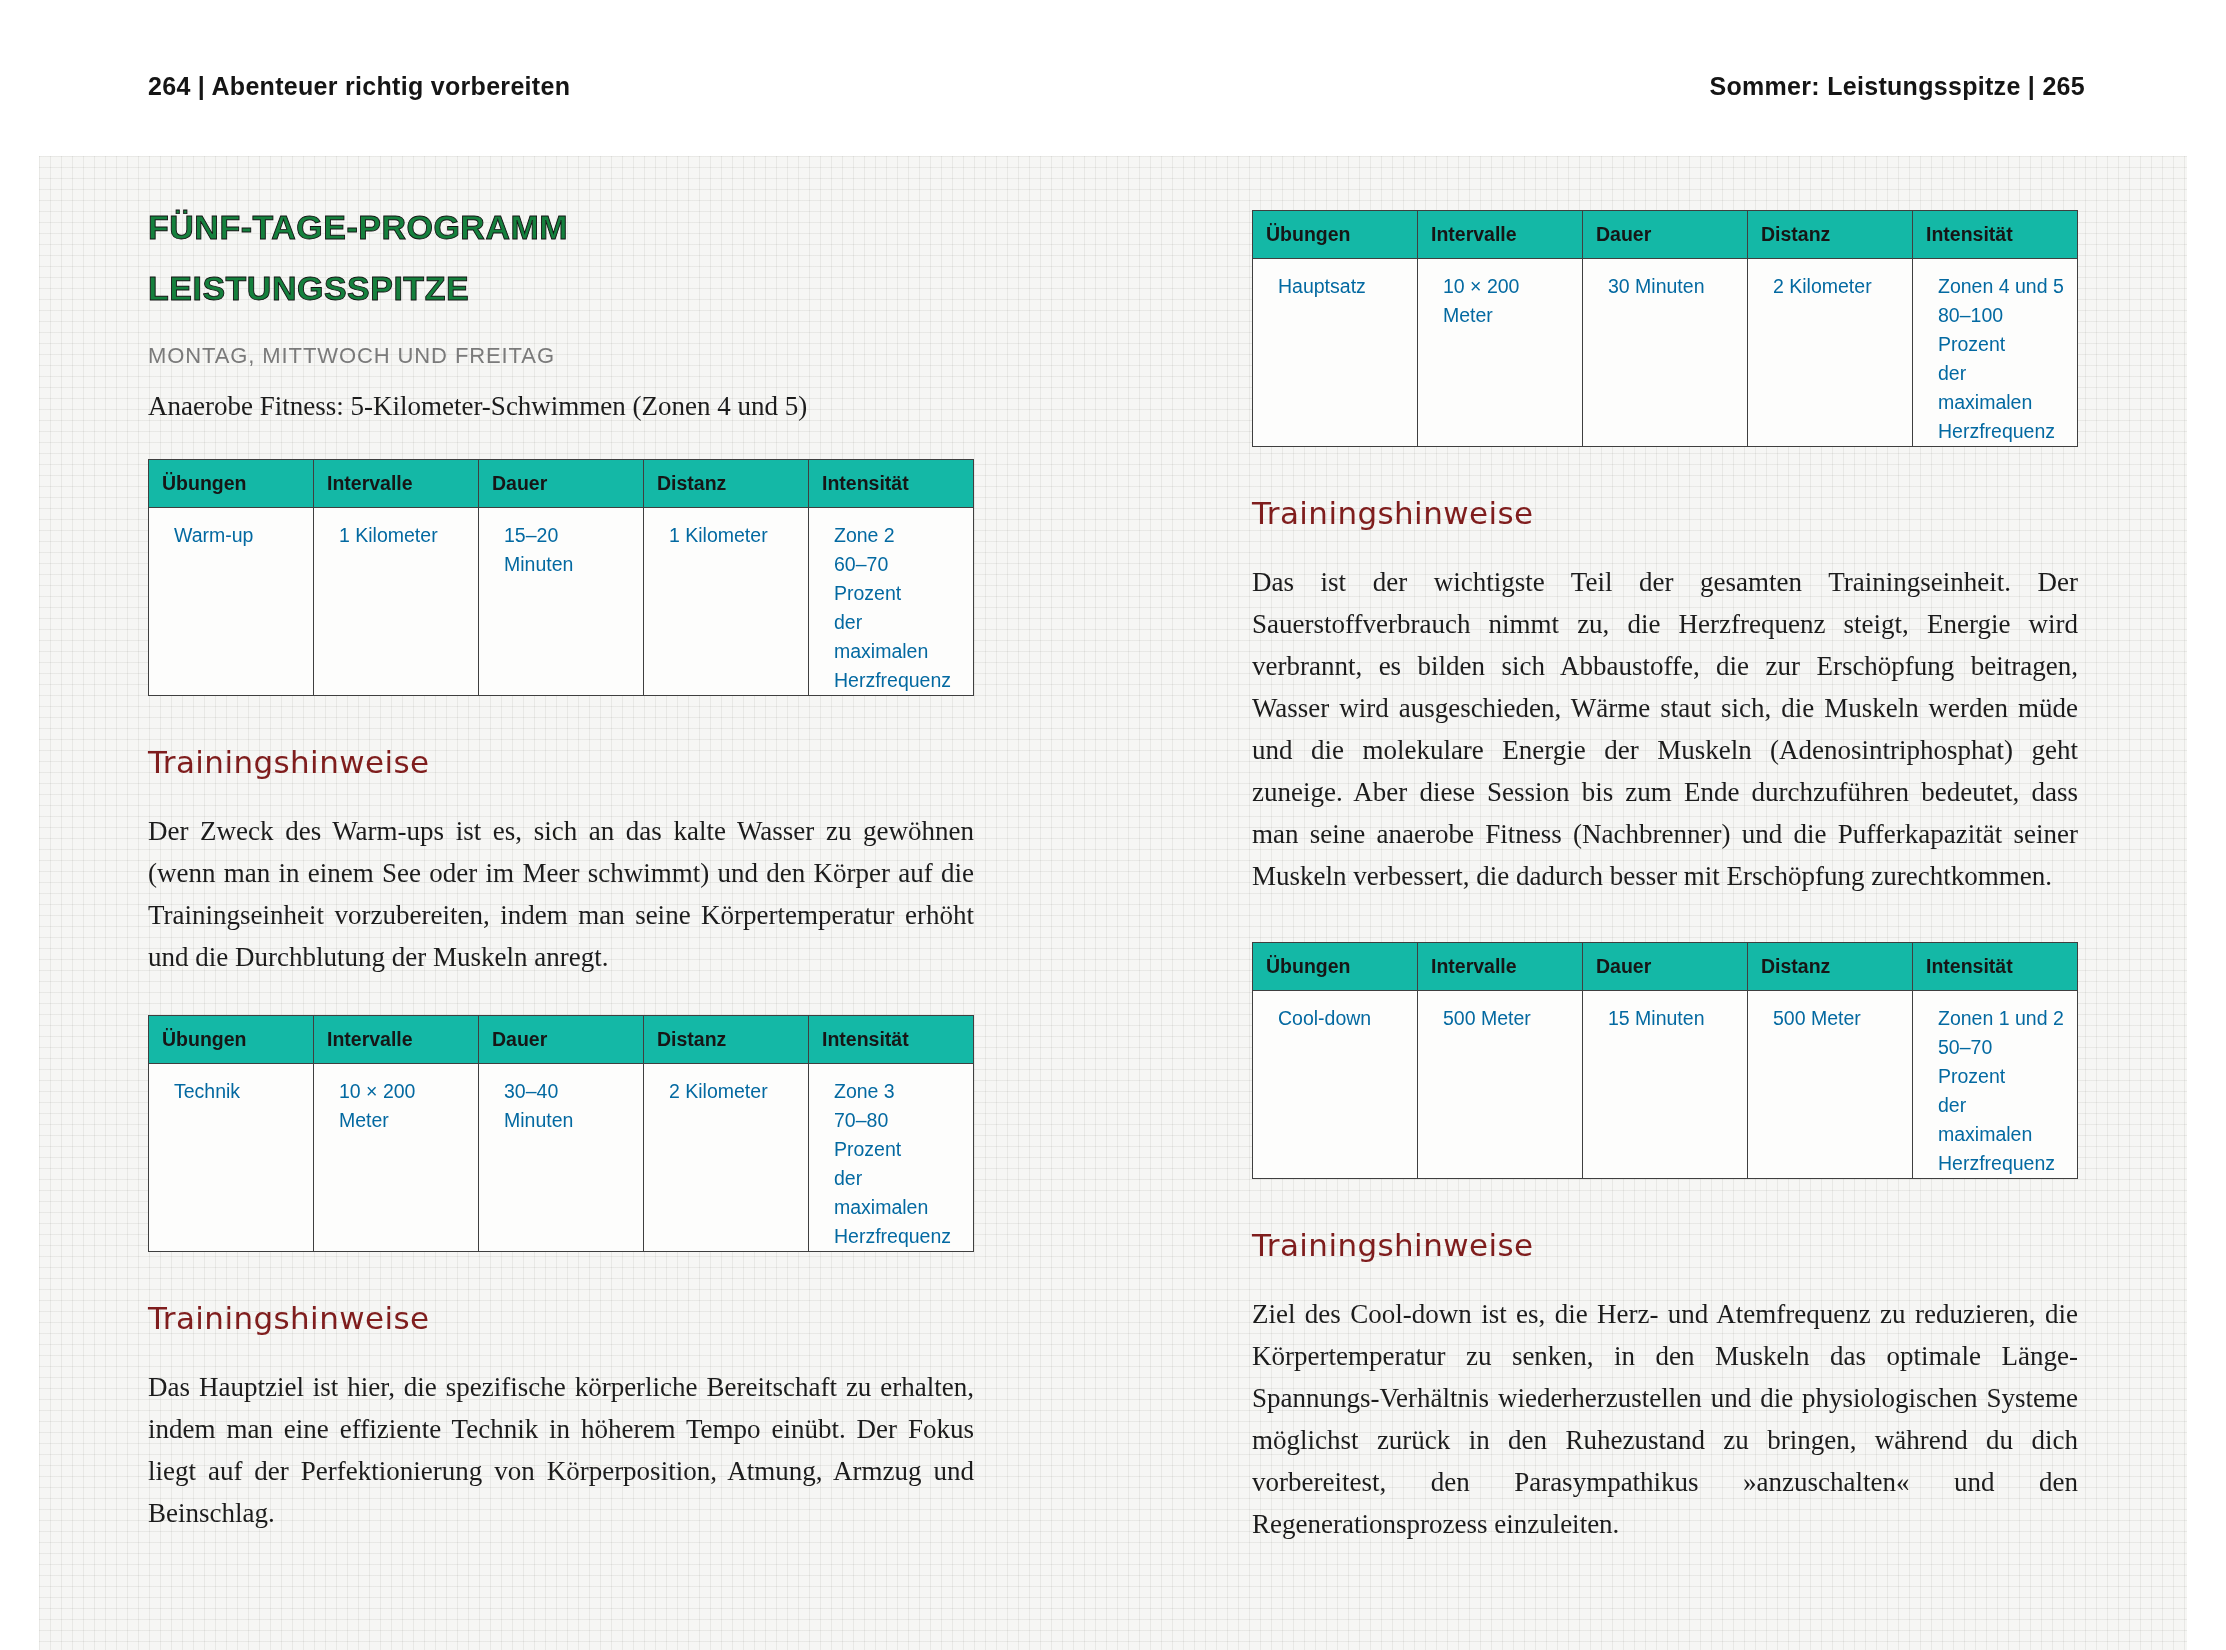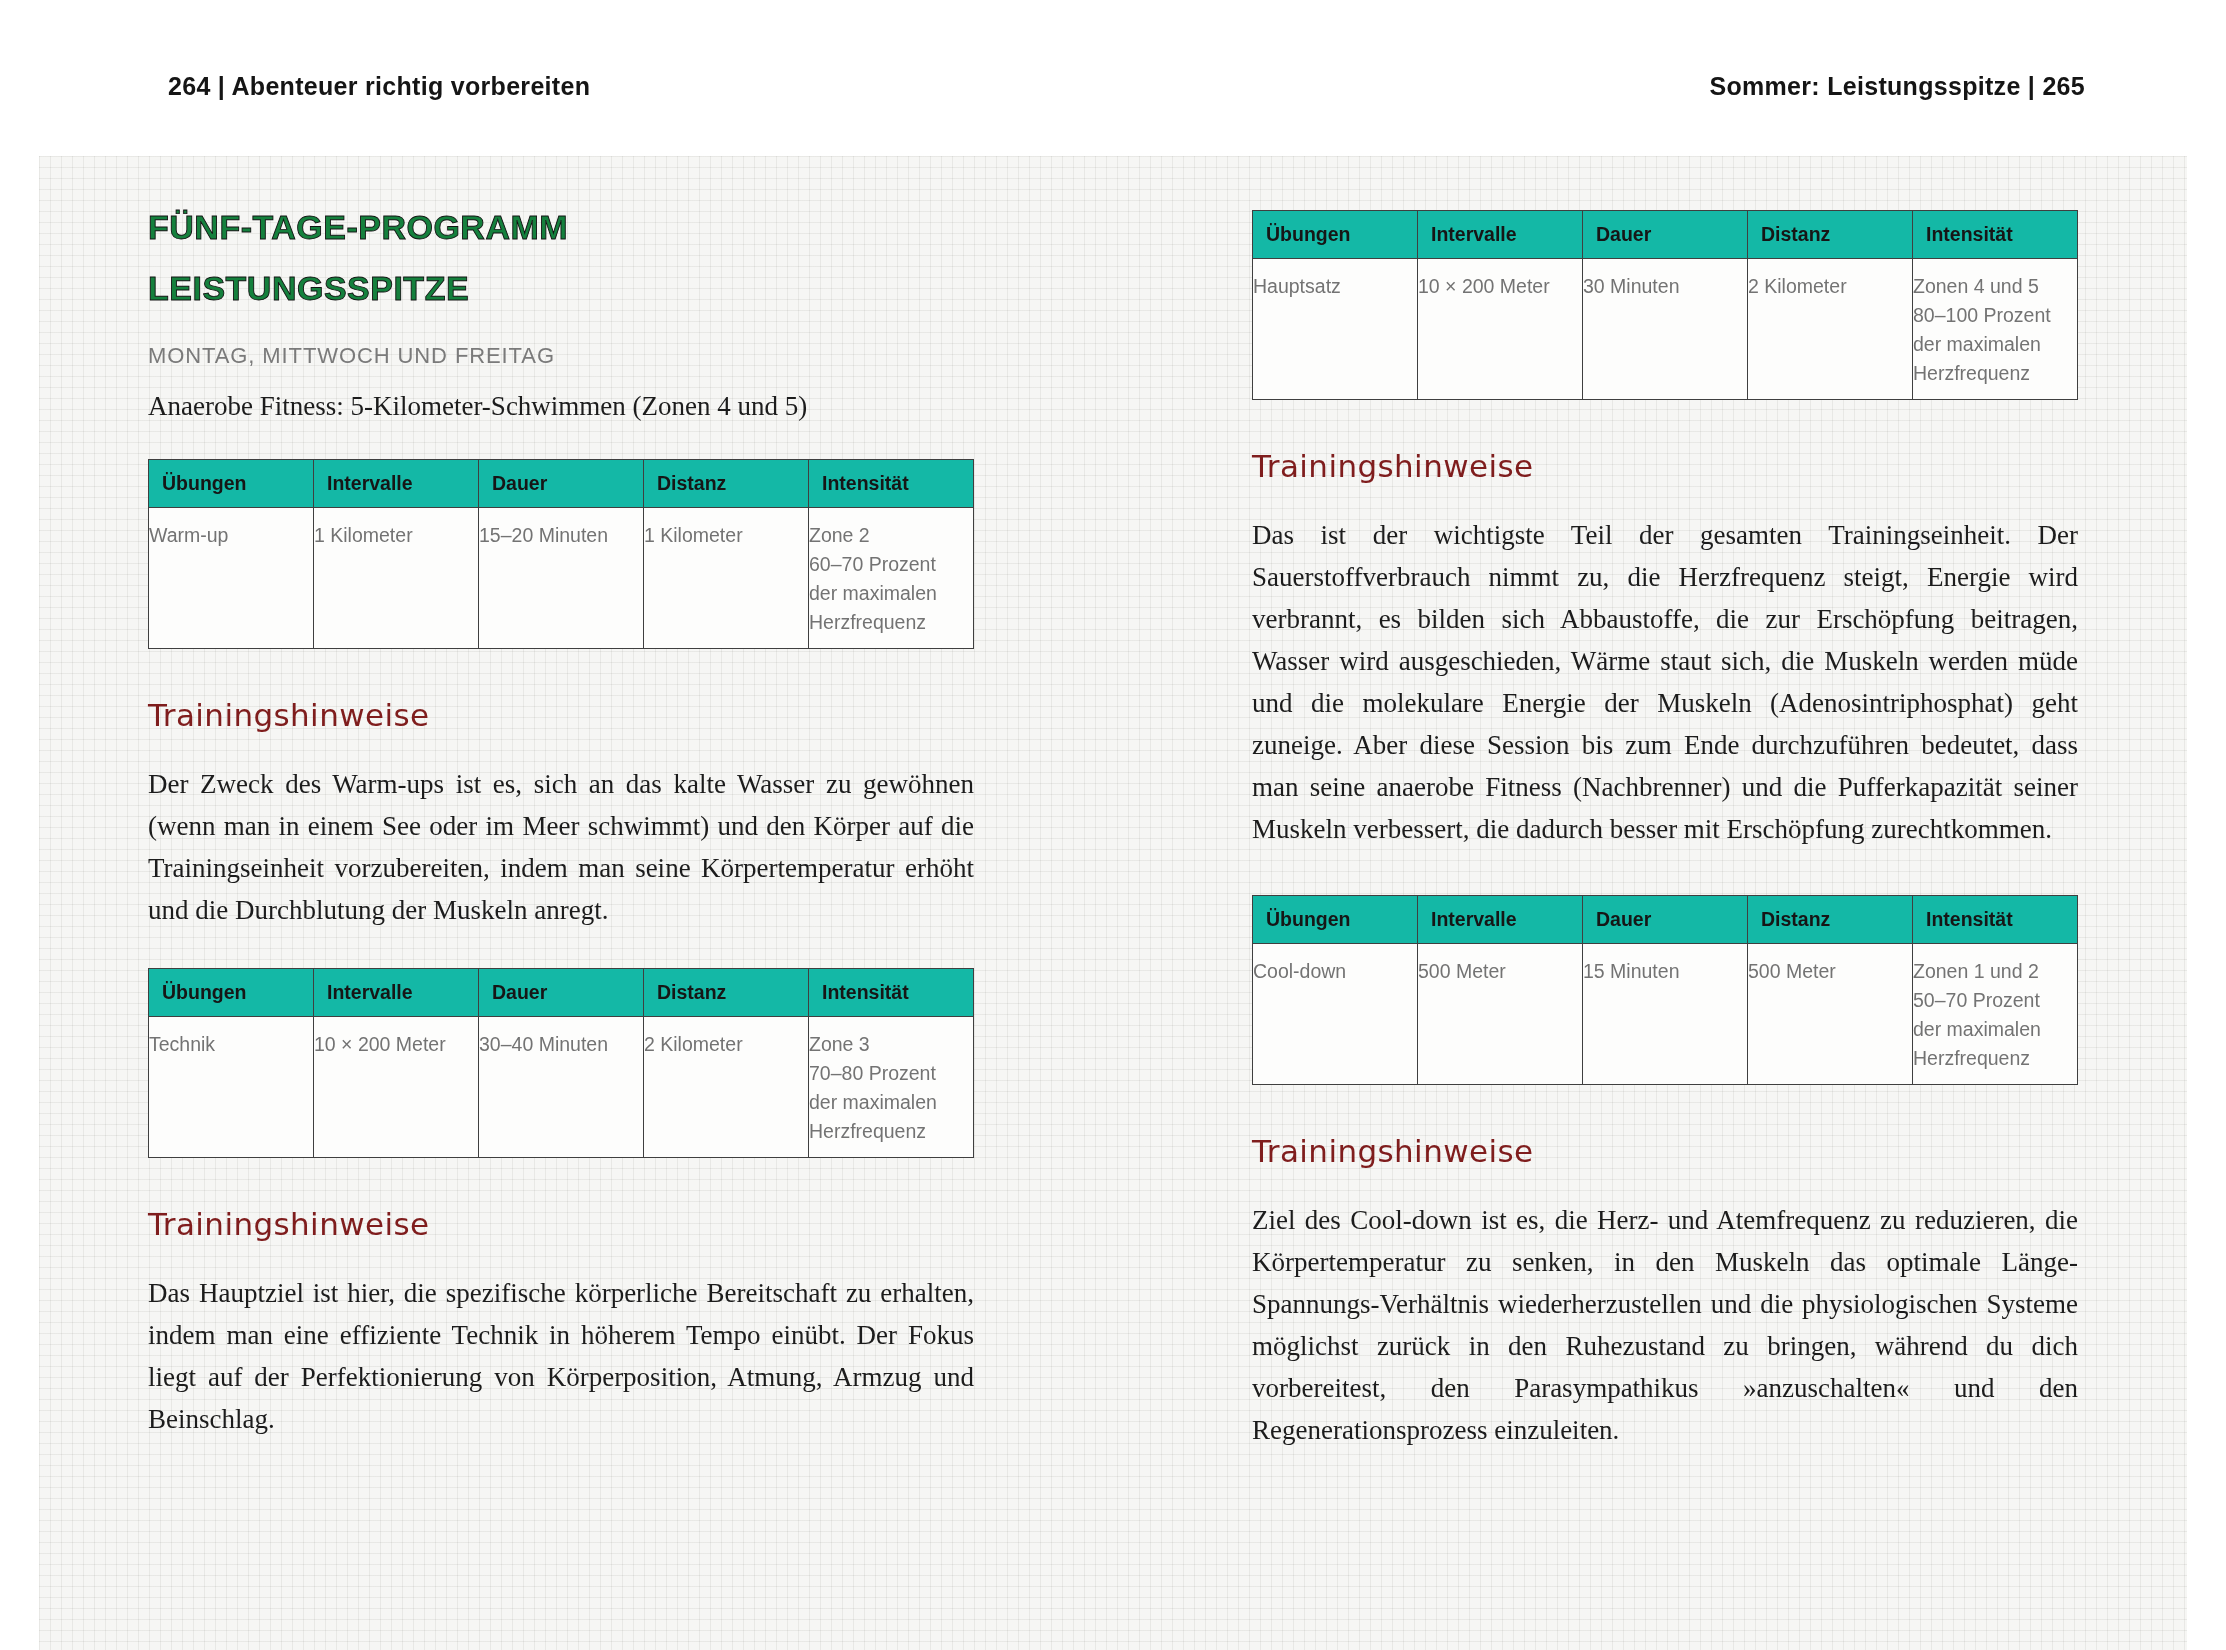--- a/index.html
+++ b/index.html
@@ -13,21 +13,21 @@
     background-color:#f6f6f4;
     background-image:
       linear-gradient(rgba(110,110,100,0.10) 0.9px, transparent 0.9px),
       linear-gradient(90deg, rgba(110,110,100,0.10) 0.9px, transparent 0.9px);
     background-size:11px 11px;
   }
   .run-head {
     position:absolute; top:72px; font-size:25px; font-weight:bold;
     letter-spacing:0.3px; color:#151515;
   }
-  .run-left  { left:148px;margin-left:20px; }
+  .run-left  { left:148px; }
   .run-right { right:141px; }
   .col { position:absolute; width:826px; }
   .col-left  { left:148px;  top:197px; }
   .col-right { left:1252px; top:210px; }
   .big-title {
     font-size:34px; line-height:61px; font-weight:bold; letter-spacing:0.5px;
     color:#15803d; -webkit-text-stroke:0.9px #111;
   }
   .day-heading {
     margin-top:24px; font-size:22px; font-weight:normal; letter-spacing:0.9px;
@@ -37,22 +37,22 @@
   .intro { margin-top:22px; font-size:27px; }
   table.plan {
     margin-top:37px; width:100%; border-collapse:collapse; table-layout:fixed;
   }
   table.plan th {
     background:#14b8a6; border:1.9px solid #3f3f3f; text-align:left;
     font-size:19.5px; font-weight:bold; padding:12px 13px; color:#161616;
   }
   table.plan td {
     background:#fdfdfc; border:1.9px solid #3f3f3f; vertical-align:top;
-    font-size:19.5px; padding:13px 13px 0 0; height:141px;
-    white-space:pre-line; line-height:29px; color:#737373;
+    font-size:19.5px; padding:13px 13px 0 25px; height:141px;
+    white-space:pre-line; line-height:29px; color:#0369a1;
   }
   .hint-heading {
     margin-top:48px; font-size:31px; font-weight:normal; letter-spacing:0.4px;
     font-family:"DejaVu Sans", sans-serif; color:#7f1d1d;
   }
   .hint-text {
     margin-top:30px; font-size:27px; line-height:42px; text-align:justify;
   }
 </style>
 </head>

